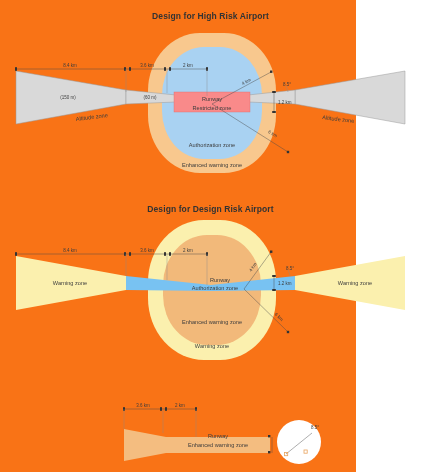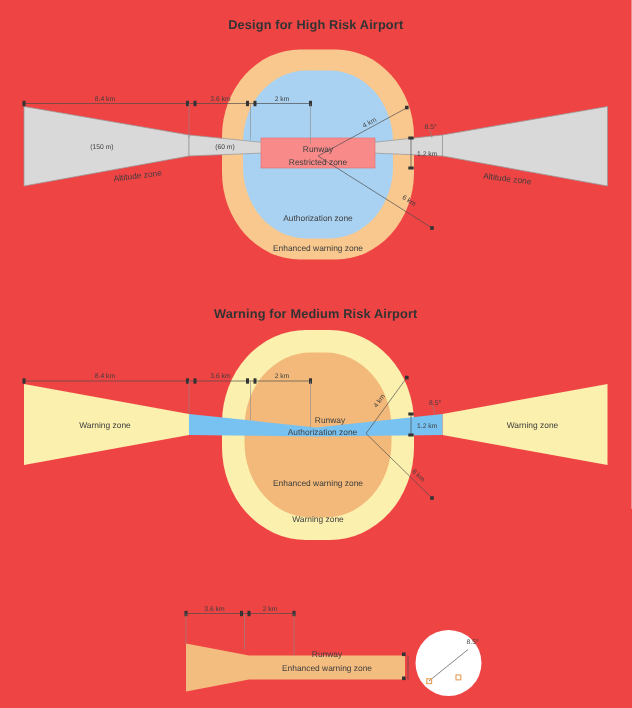--- a/index.html
+++ b/index.html
@@ -1,18 +1,18 @@
 <!DOCTYPE html>
 <html><head>
 <meta charset="utf-8">
 <style>
   html,body{margin:0;padding:0;background:#ffffff;}
   body{width:421px;height:472px;overflow:hidden;
        font-family:"Liberation Sans","DejaVu Sans",sans-serif;color:#3a3a3a;}
-  .page{position:relative;width:421px;height:472px;background:#ef4444;}
+  .page{position:relative;width:356px;height:472px;background:#f97316;}
   .panel{position:absolute;left:0;width:421px;}
   .title{position:absolute;left:0;width:421px;text-align:center;
          font-size:8.5px;font-weight:bold;color:#333;letter-spacing:.1px;}
   svg{position:absolute;left:0;top:0;overflow:visible;}
   .zlab{font-family:"Liberation Sans","DejaVu Sans",sans-serif;
         font-size:5.6px;fill:#3d3d3d;}
   .dlab{font-family:"Liberation Sans","DejaVu Sans",sans-serif;
         font-size:4.5px;fill:#3d3d3d;}
   .dimline{stroke:#4a4a4a;stroke-width:.45;fill:none;}
   .thin{stroke:#8a8a8a;stroke-width:.4;fill:none;}
@@ -84,21 +84,21 @@
       <text class="zlab" x="212" y="101" text-anchor="middle">Runway</text>
       <text class="zlab" x="212" y="110" text-anchor="middle">Restricted zone</text>
       <text class="zlab" x="212" y="147" text-anchor="middle">Authorization zone</text>
       <text class="zlab" x="212" y="167" text-anchor="middle">Enhanced warning zone</text>
       <text class="zlab" x="92" y="119" text-anchor="middle" transform="rotate(-7 92 119)">Altitude zone</text>
       <text class="zlab" x="338" y="121" text-anchor="middle" transform="rotate(7 338 121)">Altitude zone</text>
     </svg>
   </div>
 
   <div class="panel" style="top:190px;height:185px;">
-    <div class="title" style="top:14px;">Warning for Medium Risk Airport</div>
+    <div class="title" style="top:14px;">Design for Design Risk Airport</div>
 
     <svg width="421" height="185" viewBox="0 0 421 185">
 
       <rect x="148" y="30" width="128" height="140" rx="56" ry="62" fill="#fbf0ae"></rect>
 
       <rect x="163" y="45" width="98" height="110" rx="44" ry="50" fill="#f2b97a"></rect>
 
       <polygon points="16,66 126,86 126,100 16,120" fill="#fbf0ae"></polygon>
       <polygon points="405,66 295,86 295,100 405,120" fill="#fbf0ae"></polygon>
 

